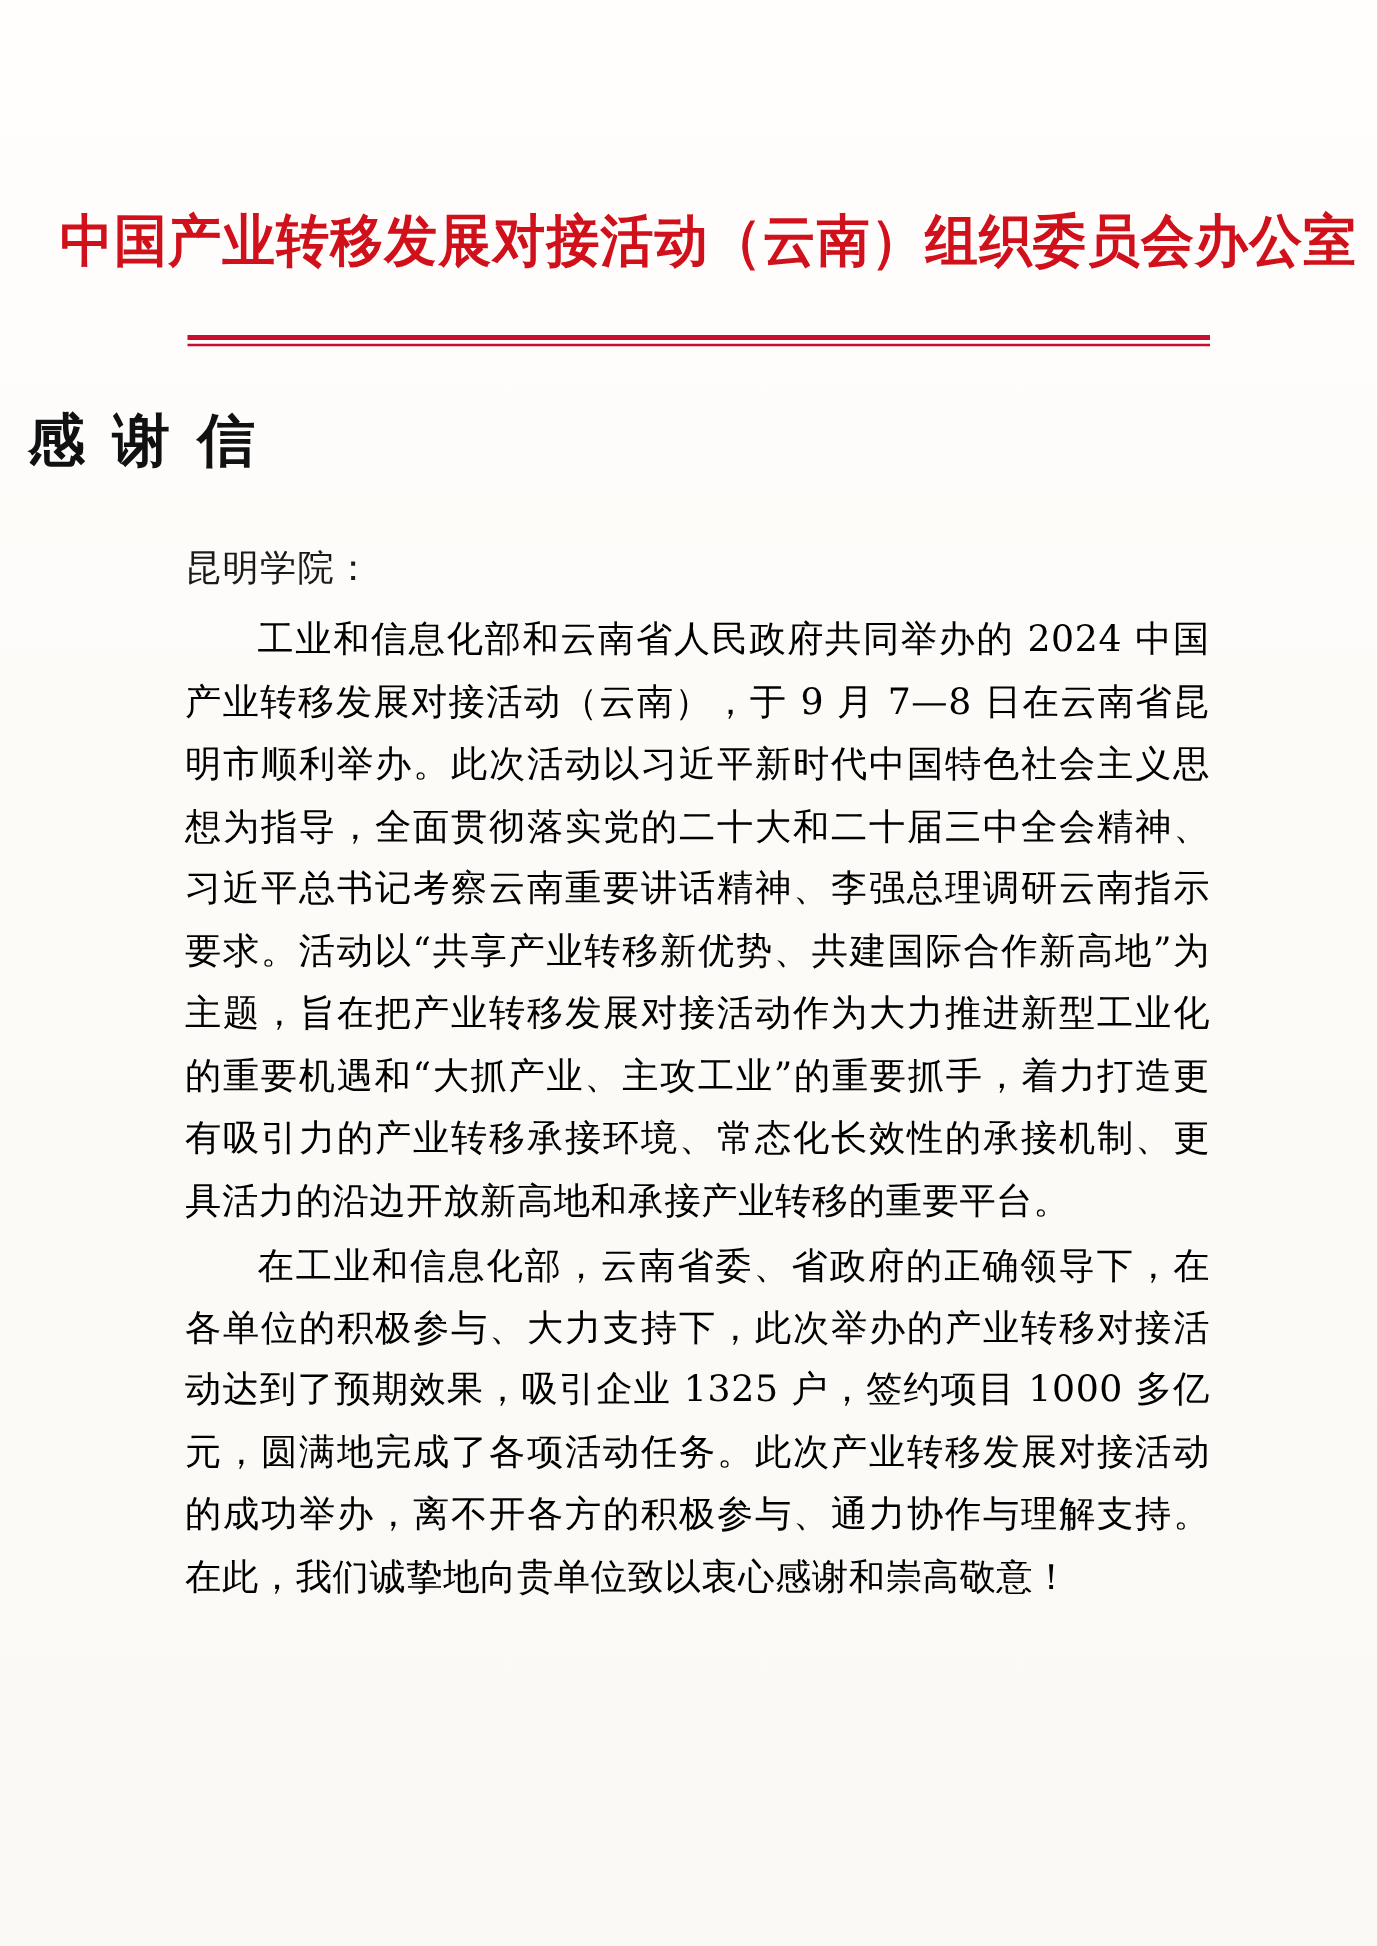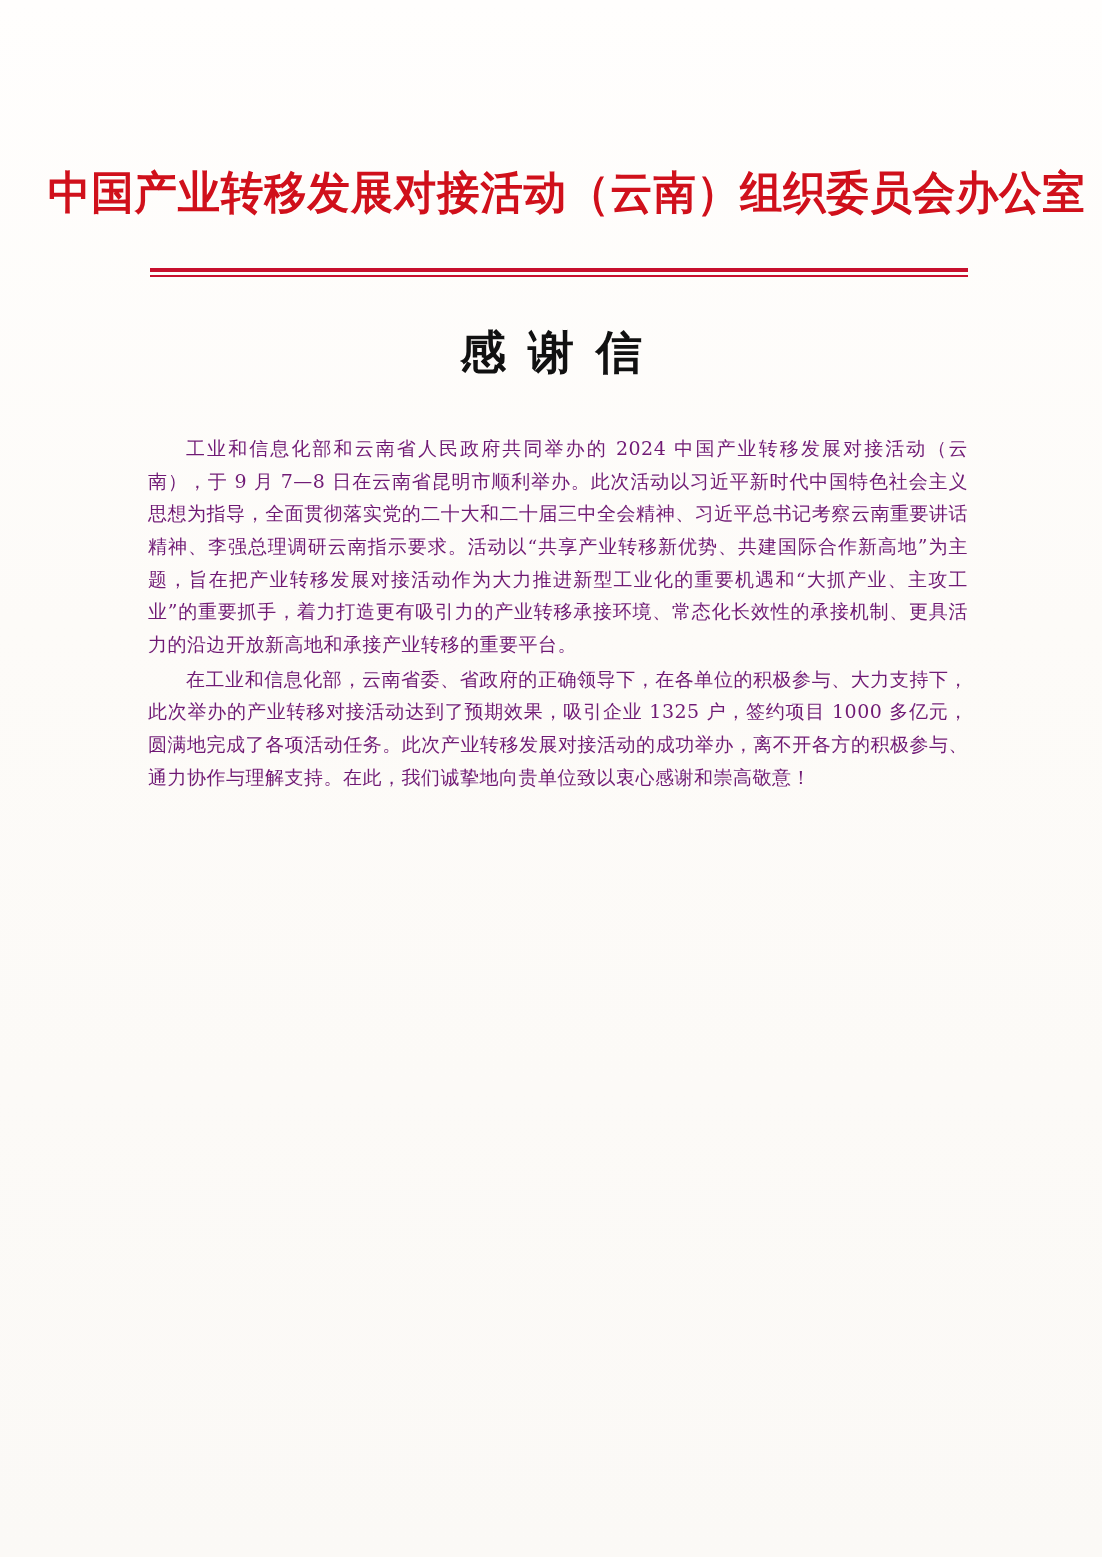--- a/index.html
+++ b/index.html
@@ -64,21 +64,20 @@
     width: 100%;
     margin-top: 3px;
   }
 
   
   .doc-title {
     position: absolute;
     top: 322px;
     left: 0;
     width: 100%;
-    text-align: center;
     font-family: Liberation Serif, serif;
     font-weight: bold;
     font-size: 46px;
     color: #111;
     letter-spacing: 22px;
     text-indent: 22px;
   }
 
   
   .body-area {
@@ -88,22 +87,22 @@
     width: 820px;
   }
   .salutation {
     font-size: 29px;
     color: #1a1a1a;
     line-height: 1.55;
     margin-bottom: 10px;
     letter-spacing: 1px;
   }
   .para {
-    font-size: 19px;
-    color: #701a75;
+    font-size: 29px;
+    color: #000000;
     line-height: 1.72;
     text-align: justify;
     text-justify: inter-ideograph;
     text-indent: 2em;
     margin: 0 0 2px 0;
     letter-spacing: 0.5px;
   }
 </style>
 </head>
 <body>
@@ -116,18 +115,19 @@
     </div>
 
     <div class="rule-wrap">
       <div class="rule-thick"></div>
       <div class="rule-thin"></div>
     </div>
 
     <div class="doc-title">感谢信</div>
 
     <div class="body-area">
+      <div class="salutation">昆明学院：</div>
       <p class="para">工业和信息化部和云南省人民政府共同举办的 2024 中国产业转移发展对接活动（云南），于 9 月 7—8 日在云南省昆明市顺利举办。此次活动以习近平新时代中国特色社会主义思想为指导，全面贯彻落实党的二十大和二十届三中全会精神、习近平总书记考察云南重要讲话精神、李强总理调研云南指示要求。活动以“共享产业转移新优势、共建国际合作新高地”为主题，旨在把产业转移发展对接活动作为大力推进新型工业化的重要机遇和“大抓产业、主攻工业”的重要抓手，着力打造更有吸引力的产业转移承接环境、常态化长效性的承接机制、更具活力的沿边开放新高地和承接产业转移的重要平台。</p>
       <p class="para">在工业和信息化部，云南省委、省政府的正确领导下，在各单位的积极参与、大力支持下，此次举办的产业转移对接活动达到了预期效果，吸引企业 1325 户，签约项目 1000 多亿元，圆满地完成了各项活动任务。此次产业转移发展对接活动的成功举办，离不开各方的积极参与、通力协作与理解支持。在此，我们诚挚地向贵单位致以衷心感谢和崇高敬意！</p>
     </div>
 
   </div>
 </div>
 
 </body></html>

